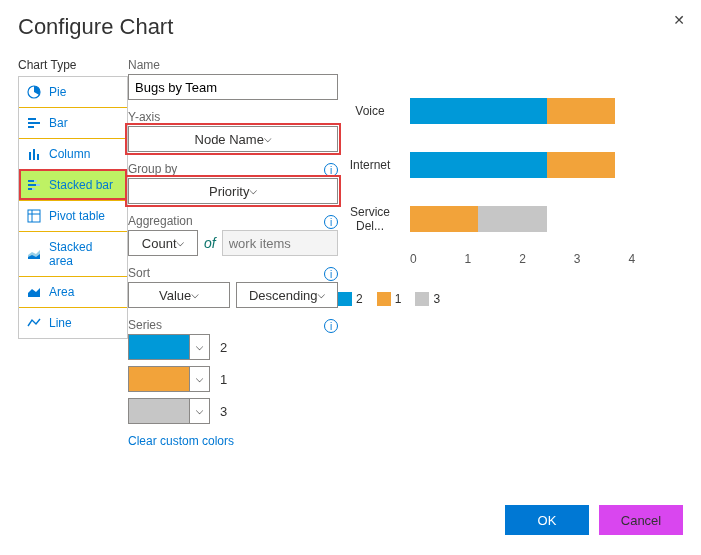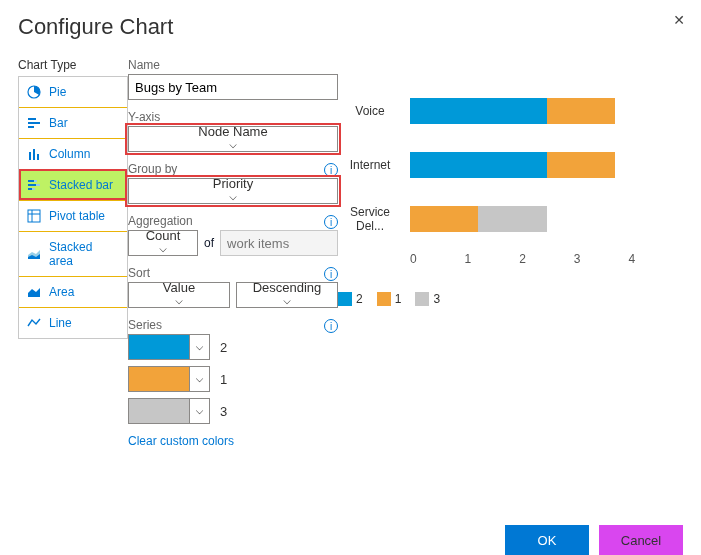--- a/index.html
+++ b/index.html
@@ -72,50 +72,49 @@
   input.text, .select {
     width: 100%;
     height: 26px;
     border: 1px solid #8a8886;
     padding: 0 6px;
     font-size: 13px;
     font-family: inherit;
     background:#fff;
   }
   .select {
-    display:flex; align-items:center; justify-content:flex-end;
+    display:flex; align-items:center; justify-content:center;
     cursor:pointer;
-    flex-direction:column;
   }
   .chev { font-size:10px; color:#333; }
   .red-out { outline: 2px solid #e03e3e; outline-offset: 1px; }
   .agg-row { display:flex; align-items:center; gap:6px; }
   .agg-row .select.sm { width: 70px; }
-  .agg-row .of { color:#0f172a; font-size:12px; }
+  .agg-row .of { color:#0f766e; font-size:14px;font-style:italic; }
   .agg-row input.gh { flex:1; background:#f4f4f4; color:#999; border:1px solid #c8c8c8; }
   .sort-row { display:flex; gap:6px; }
   .sort-row .select { flex:1; }
   .series-row { display:flex; align-items:center; gap:10px; margin-bottom:6px; }
   .swatch-sel { display:flex; align-items:center; border:1px solid #8a8886; }
   .swatch { width: 60px; height: 24px; }
   .swatch-sel .chev-box { width:20px; height:24px; display:flex; align-items:center;justify-content:center; border-left:1px solid #8a8886;}
   .link { color:#0078d4; font-size:12px; cursor:pointer; margin-top: 4px; display:inline-block;}
   
   .chart { position:relative; }
   .ch-row { display:flex; align-items:center; height: 54px; }
   .ch-label { width: 72px; text-align:center; padding-right:8px; font-size:12px; color:#333; }
   .ch-bar-area { flex:1; position:relative; height:26px; }
   .ch-seg { position:absolute; top:0; height:26px; }
   .ch-axis { display:flex; margin-left:72px; font-size:12px; color:#555; margin-top:6px;}
   .ch-tick { flex:1; text-align:left; }
   .legend { display:flex; gap:14px; align-items:center; margin-top:26px; font-size:12px;}
   .leg-item { display:flex; align-items:center; gap:4px; }
   .leg-sw { width:14px; height:14px; }
   
-  .footer { position:absolute; bottom:0; right:18px; display:flex; gap:10px; }
+  .footer { position:absolute; bottom:20px; right:18px; display:flex; gap:10px; }
   .btn { width:84px; height:30px; font-size:13px; border:none; cursor:pointer; font-family:inherit;}
   .btn.primary { background:#0078d4; color:#fff; }
   .btn.secondary { background:#d946ef; color:#333; }
 </style>
 </head>
 <body>
 
 <span class="close">✕</span>
 <h1>Configure Chart</h1>
 

